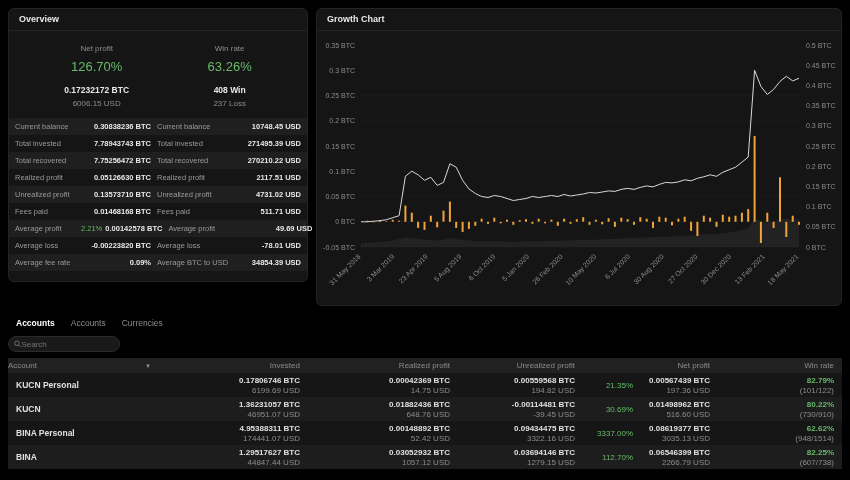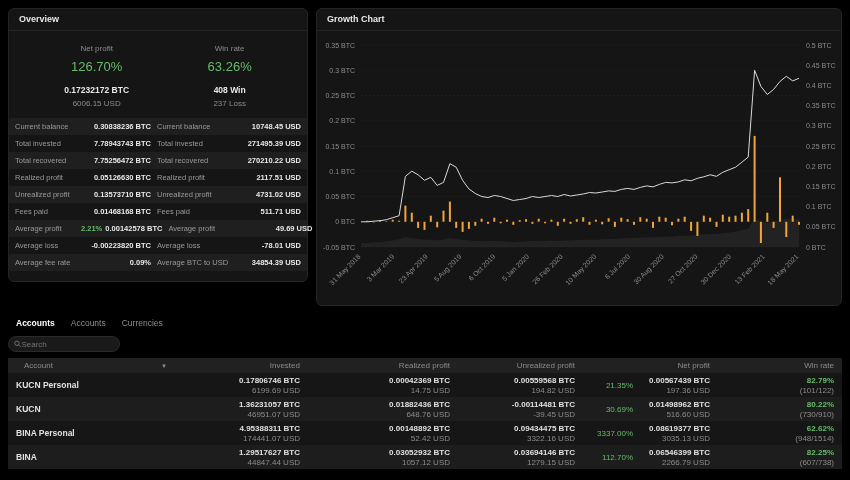--- a/index.html
+++ b/index.html
@@ -19,38 +19,38 @@
   .stat .main{font-size:8.5px;font-weight:bold;color:#e8e8e8;margin-bottom:4px}
   .stat .sub{font-size:8px;color:#8c8c8c}
   
   .ov-rows{}
   .ov-row{display:grid;grid-template-columns:66px 1fr 80px 70px;height:17px;align-items:center;
        padding:0 6px;font-size:7.5px}
   .ov-row:nth-child(odd){background:#1f1f1f}
   .ov-label{color:#9a9a9a}
   .ov-label2{padding-left:6px}
   .ov-val{text-align:right;color:#e8e8e8;font-weight:bold;white-space:nowrap}
-  .ov-pct{color:#66bb6a;font-weight:bold;margin-right:3px}
+  .ov-pct{color:#66bb6a;font-weight:normal;margin-right:3px}
   
   #growth-chart{padding:0}
   .axl{font-size:7px;fill:#8c8c8c}
   
   #tab-bar{position:absolute;left:16px;top:318px;display:flex;gap:16px;font-size:8.5px}
   .tab{color:#8c8c8c;cursor:pointer}
   .tab.active{color:#fff;font-weight:bold}
   
   #search{position:absolute;left:8px;top:336px;width:112px;height:16px;background:#1a1a1a;
        border:1px solid #2b2b2b;border-radius:8px;display:flex;align-items:center;padding:0 5px;}
   #search input{background:transparent;border:none;outline:none;color:#ccc;font-size:8px;width:100%;
        font-family:"Liberation Sans",sans-serif}
   
   #table{position:absolute;left:8px;top:358px;width:834px}
   .thead,.trow{display:grid;grid-template-columns:212px 80px 150px 125px 135px 1fr;align-items:center}
   .thead{height:15px;background:#212121;color:#8c8c8c;font-size:8px}
-  .h-account{display:flex;align-items:center;padding-left:16px;gap:108px}
+  .h-account{display:flex;align-items:center;padding-left:0;gap:108px}
   .caret{font-size:6px;color:#8c8c8c}
   .h-num{text-align:right}
   .h-win{padding-right:8px}
   .trow{height:24px;font-size:8px}
   .tbody .trow:nth-child(odd){background:#161616}
   .tbody .trow:nth-child(even){background:#1d1d1d}
   .c-account{padding-left:8px;font-weight:bold;color:#e0e0e0;font-size:8.5px}
   .c-num{text-align:right;white-space:nowrap}
   .c-num .b,.c-win .b{display:block;color:#e0e0e0;font-weight:bold;line-height:11px}
   .c-num .u,.c-win .u,.stack .u{display:block;color:#8c8c8c;line-height:10px}

